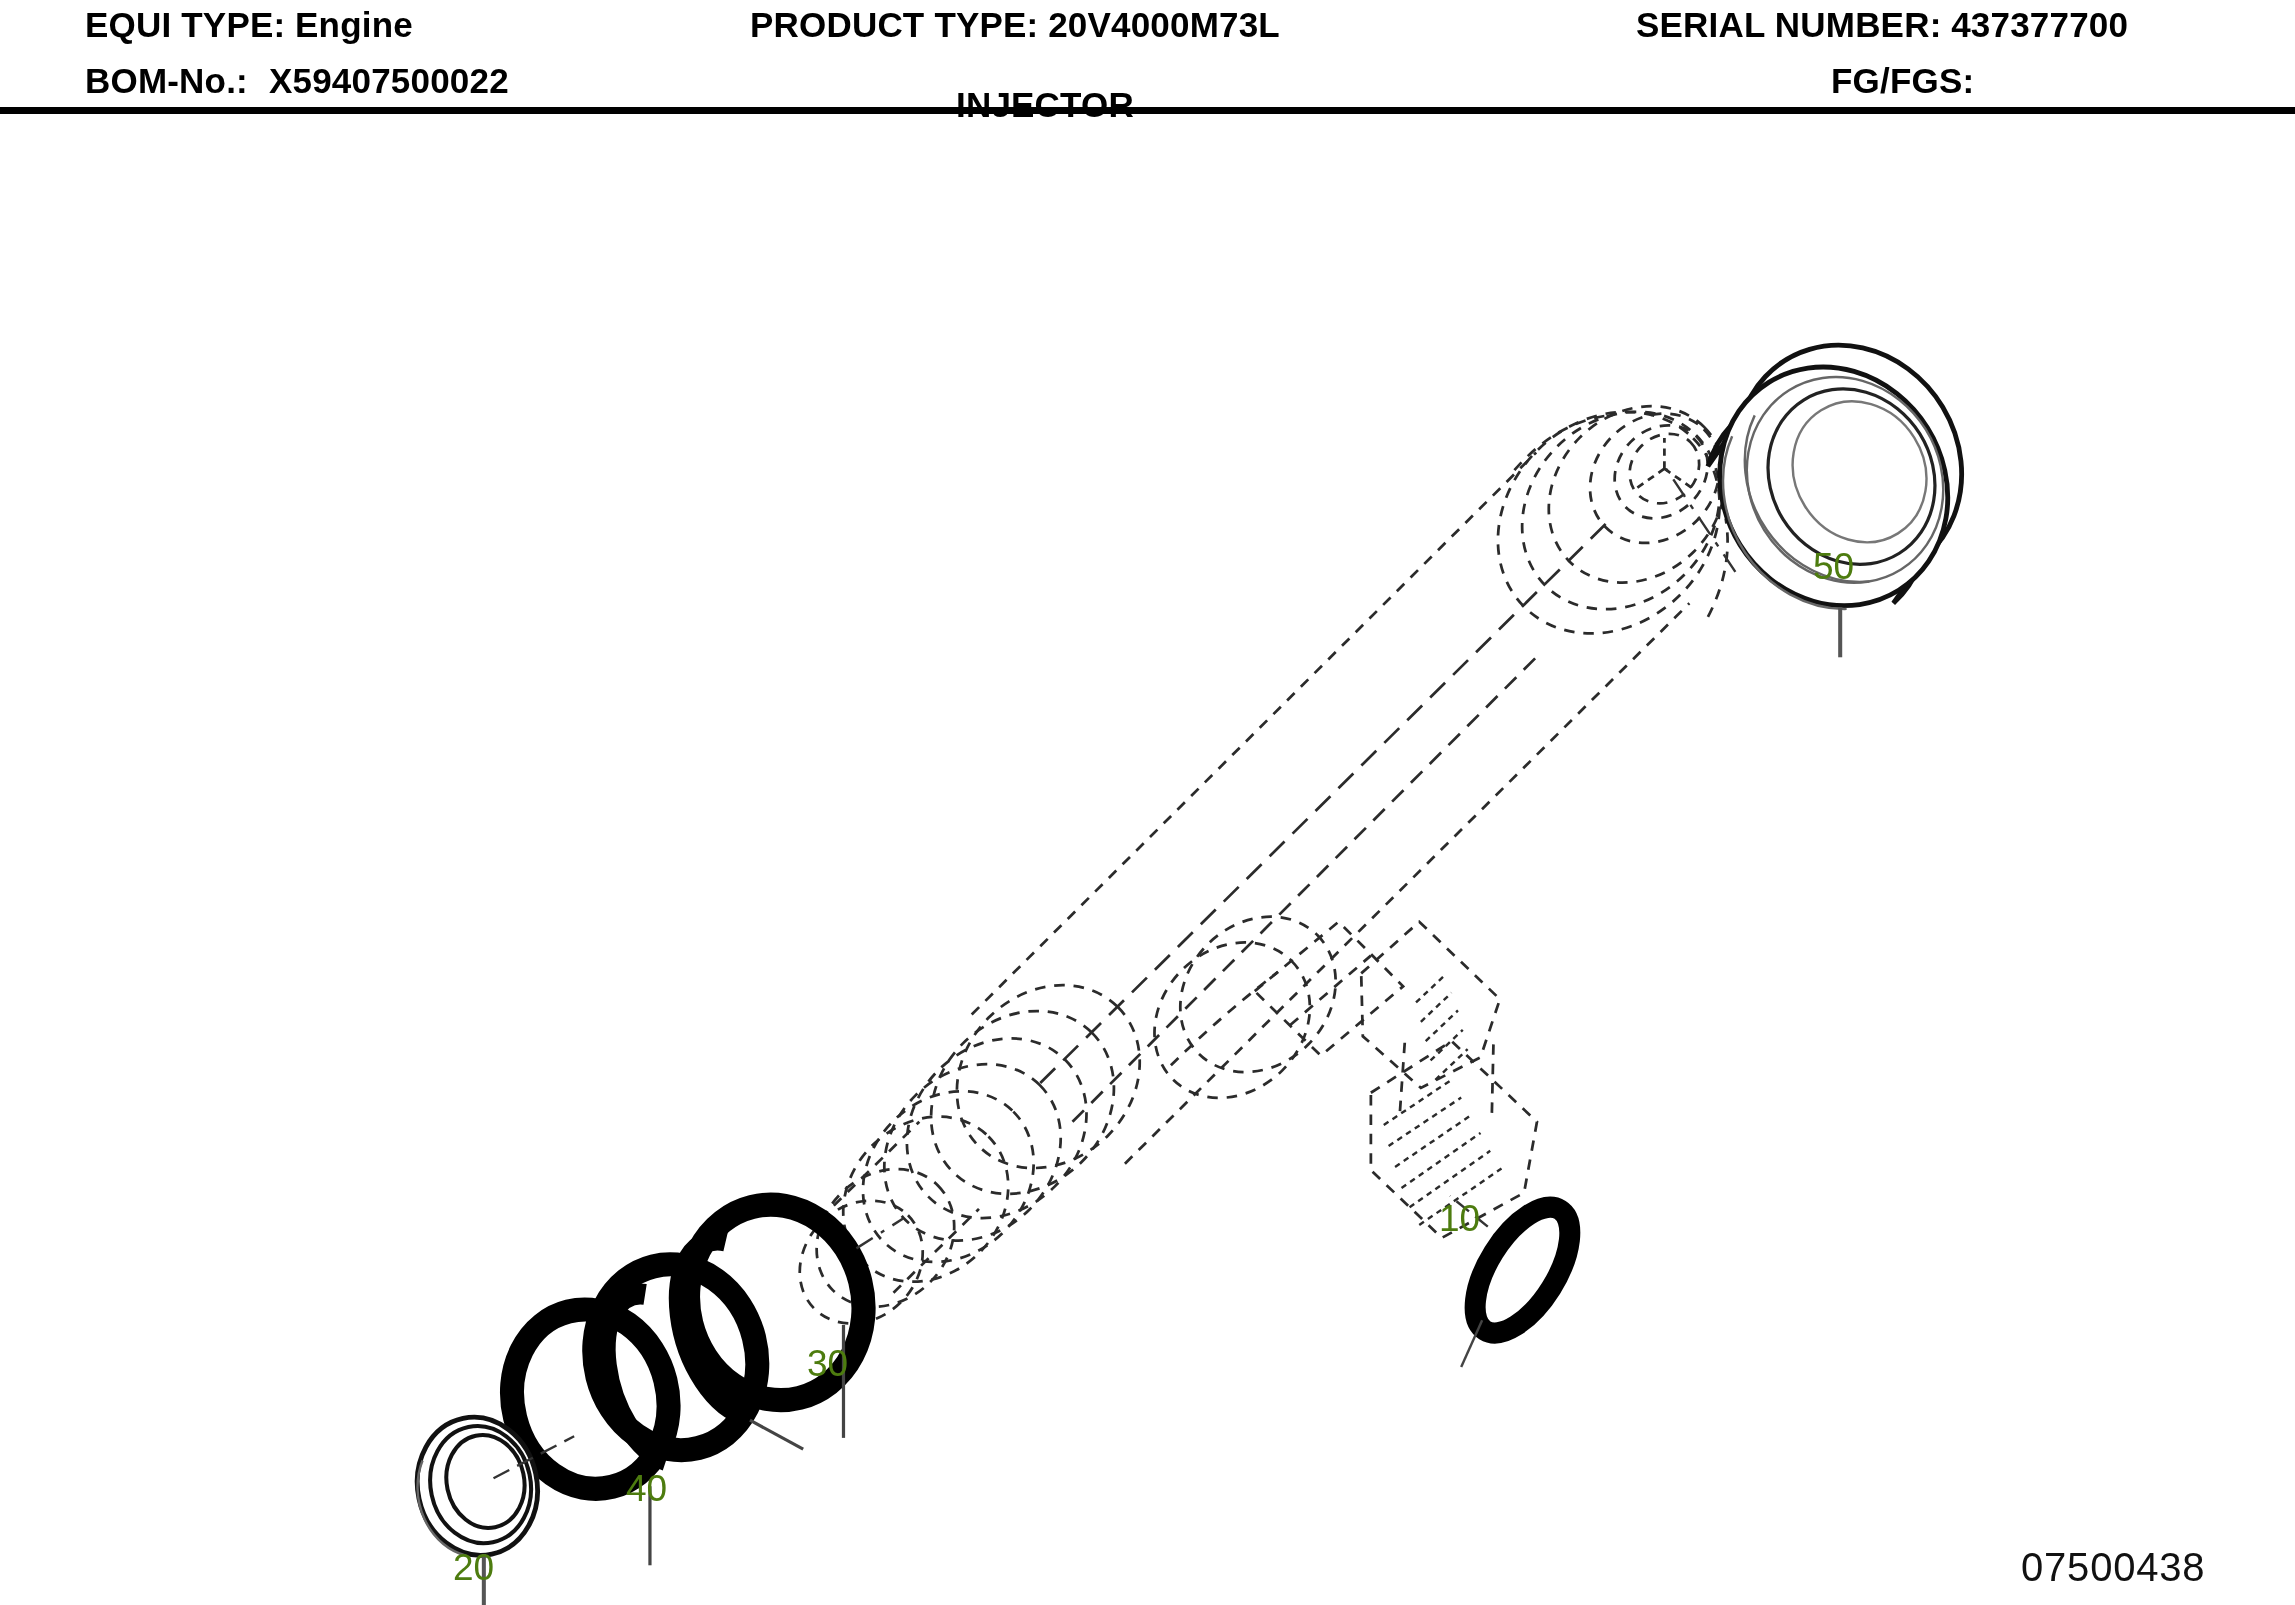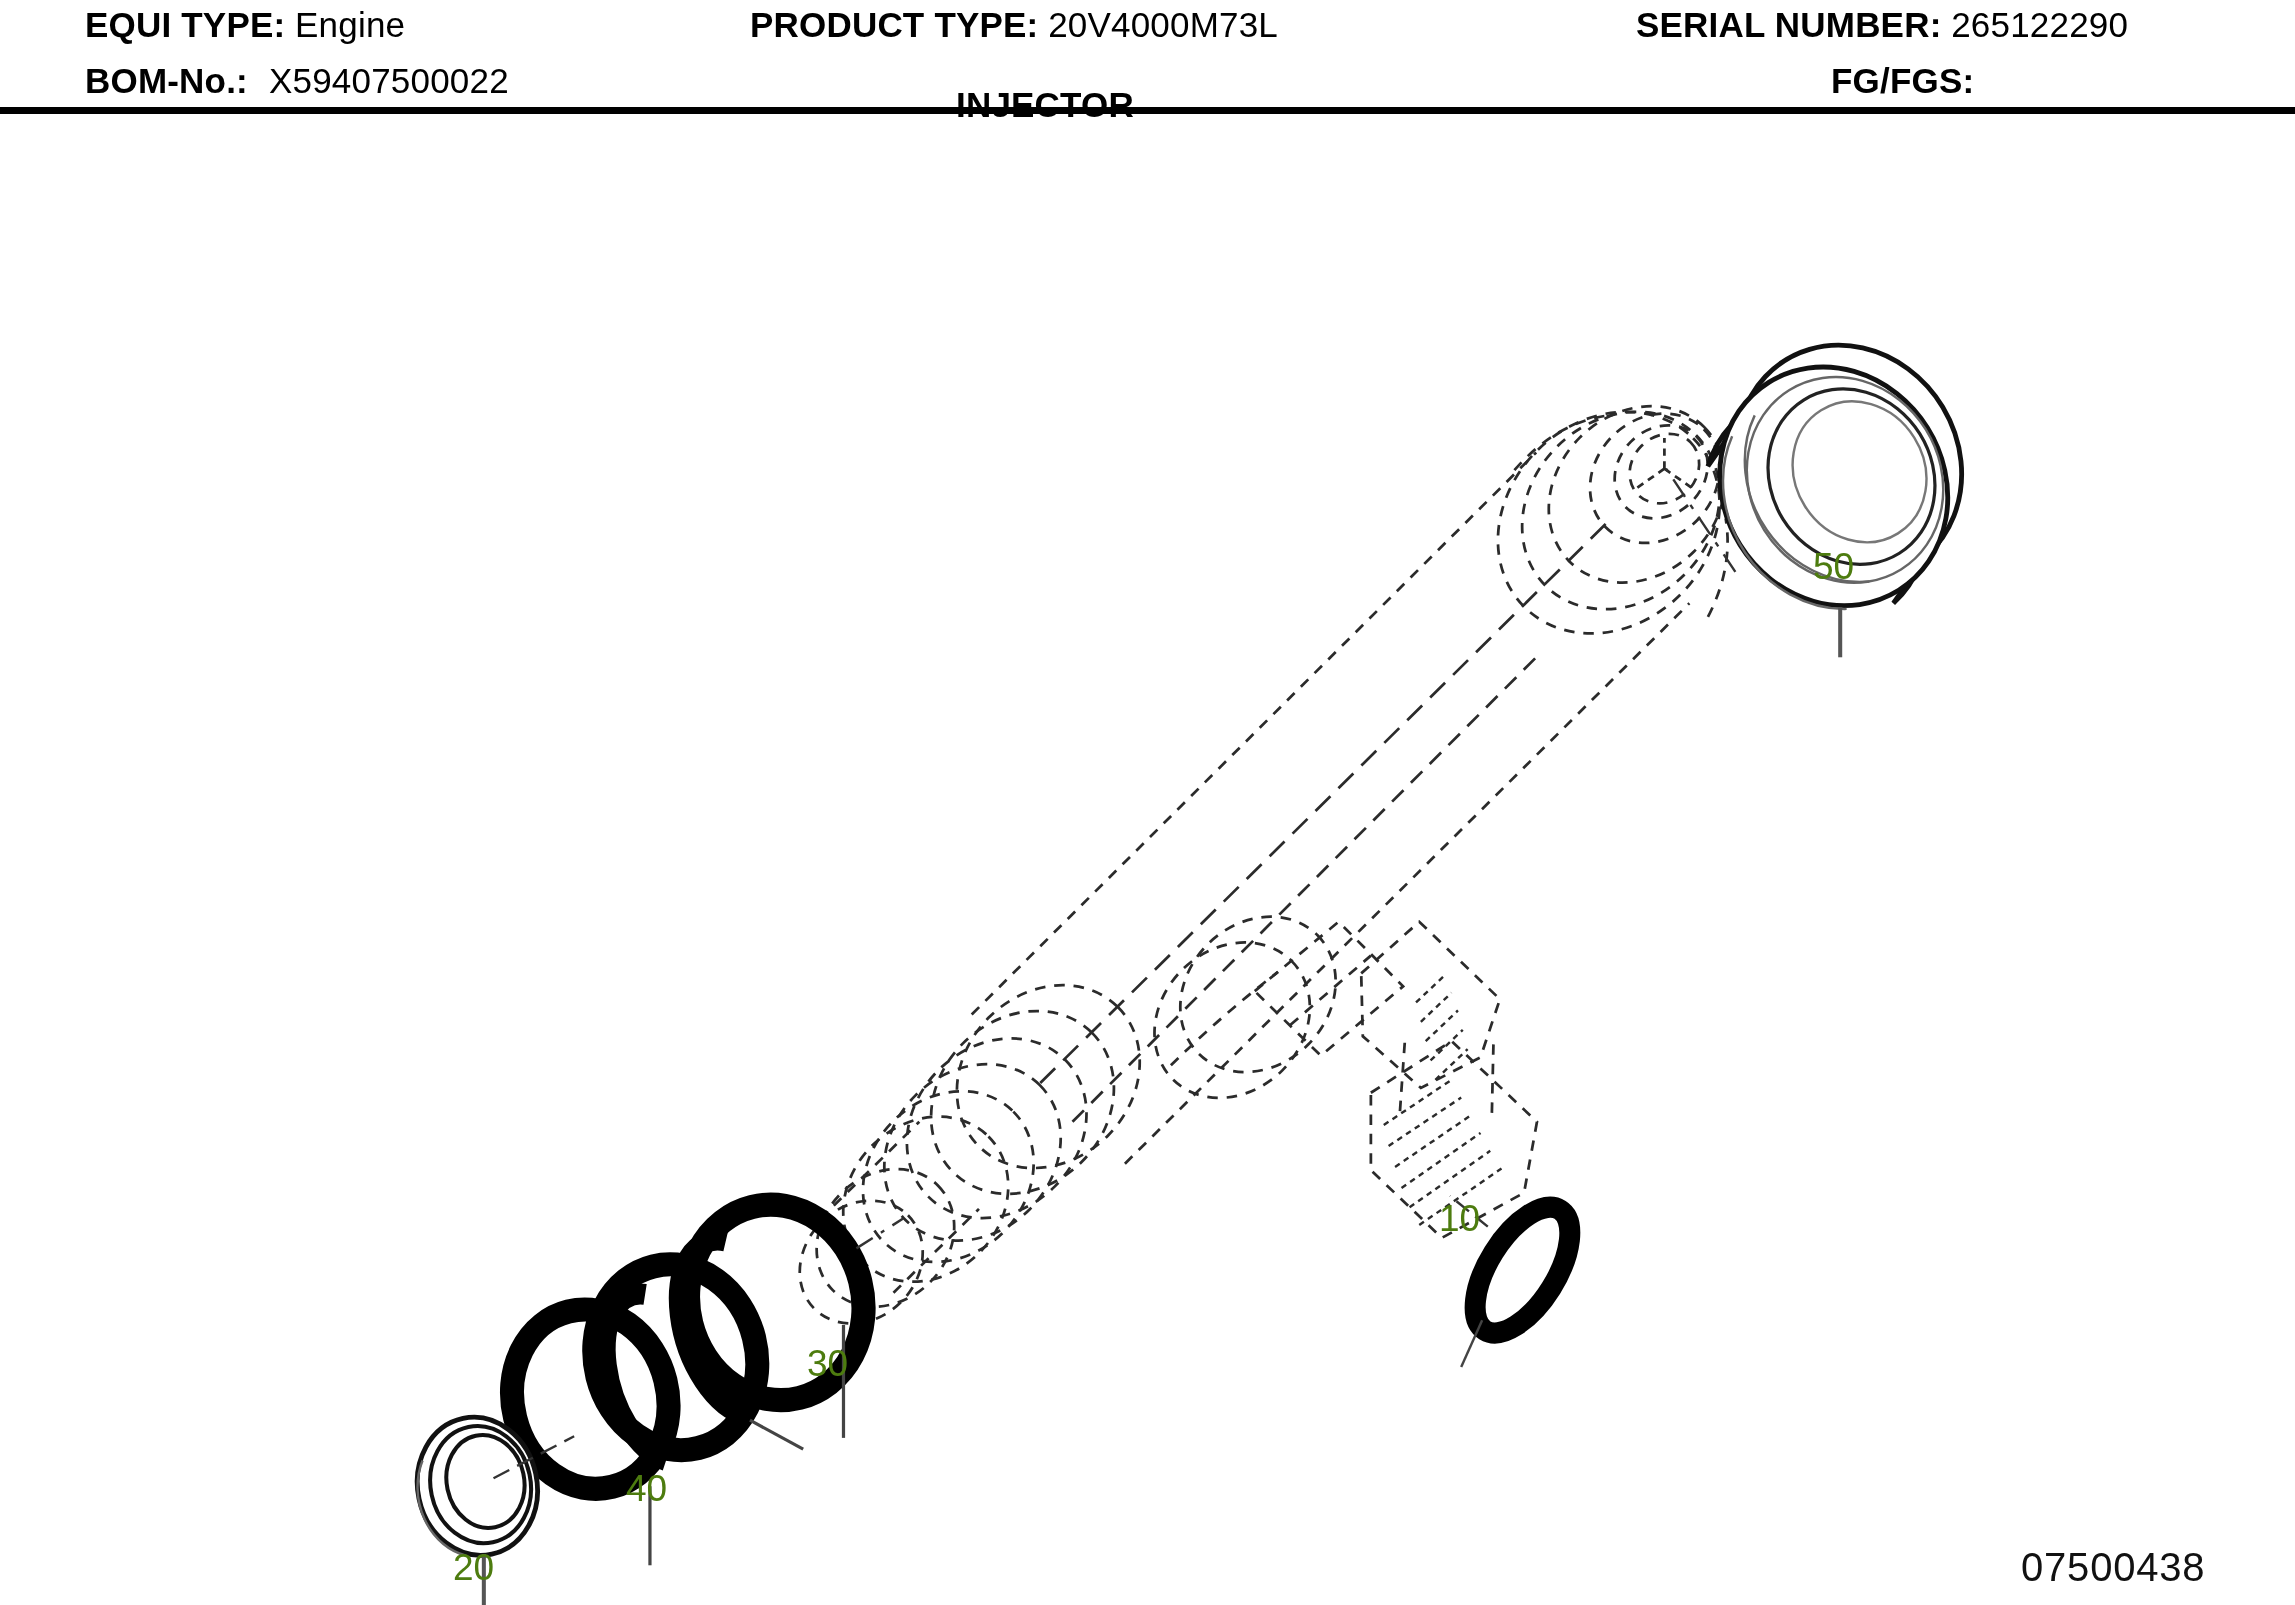--- a/index.html
+++ b/index.html
@@ -40,21 +40,21 @@
   .hdr-row2 { top: 63px; }
 
   .hdr-left-1  { left: 85px; }
   .hdr-left-2  { left: 85px; }
   .hdr-mid-1   { left: 750px; }
   .hdr-mid-2   { left: 956px; margin-top: 24px; }
   .hdr-right-1 { left: 1636px; }
   .hdr-right-2 { left: 1831px; }
 
   .hdr-label { font-weight: bold; text-align: center; }
-  .hdr-value { font-weight: normal; }
+  .hdr-value { font-weight: bold; }
   .gap-sm { display: inline-block; width: 9.7px; }
   .gap-md { display: inline-block; width: 21px; }
 
   #header-rule {
     position: absolute;
     left: 0;
     top: 107px;
     width: 2295px;
     height: 7.3px;
     background: #000000;
@@ -109,21 +109,21 @@
       <span class="hdr-label">BOM-No.:</span><span class="gap-md"></span><span class="hdr-value">X59407500022</span>
     </div>
 
     <div class="hdr-cell hdr-row1 hdr-mid-1">
       <span class="hdr-label">PRODUCT TYPE:</span><span class="gap-sm"></span><span class="hdr-value">20V4000M73L</span>
     </div>
 
     <div class="hdr-cell hdr-row2 hdr-mid-2">INJECTOR</div>
 
     <div class="hdr-cell hdr-row1 hdr-right-1">
-      <span class="hdr-label">SERIAL NUMBER:</span><span class="gap-sm"></span><span class="hdr-value">265122290</span>
+      <span class="hdr-label">SERIAL NUMBER:</span><span class="gap-sm"></span><span class="hdr-value">437377700</span>
     </div>
 
     <div class="hdr-cell hdr-row2 hdr-right-2">FG/FGS:</div>
 
     <div id="header-rule"></div>
   </div>
 
   <div id="drawing">
     <svg viewBox="0 0 2846 1848" xmlns="http://www.w3.org/2000/svg">
 

